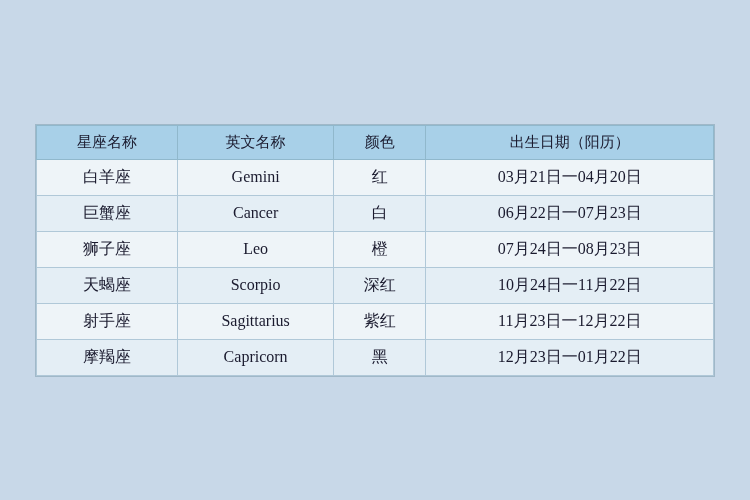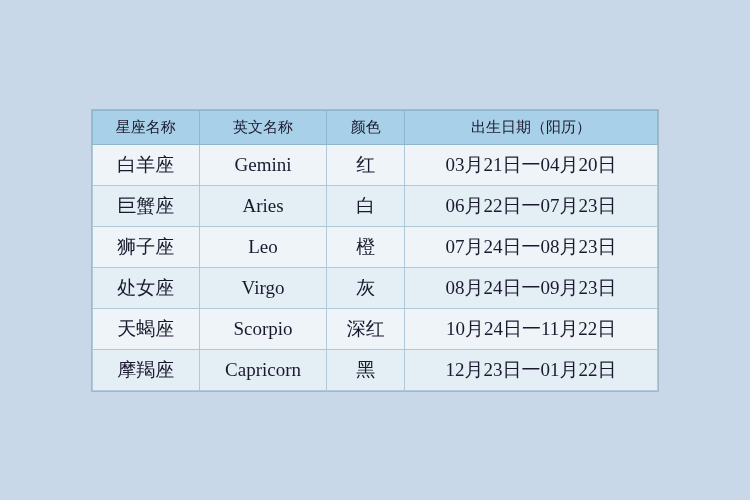--- a/index.html
+++ b/index.html
@@ -14,21 +14,21 @@
       background-color: #c8d8e8;
       display: flex;
       align-items: center;
       justify-content: center;
       font-family: "SimSun", "宋体", serif;
     }
 
     .table-container {
       background-color: #dce8f0;
       border: 1px solid #a0b8c8;
-      width: 568px;
+      width: 680px;
     }
 
     table {
       width: 100%;
       border-collapse: collapse;
       font-size: 15px;
     }
 
     thead tr {
       background-color: #a8d0e8;
@@ -49,21 +49,21 @@
 
     tbody tr:nth-child(even) {
       background-color: #e4eef5;
     }
 
     tbody td {
       border: 1px solid #b0c8d8;
       padding: 7px 10px;
       text-align: center;
       color: #1a1a2e;
-      font-size: 19px;
+      font-size: 16px;
     }
 
     tbody td:first-child {
       font-weight: normal;
     }
 
     tbody td:nth-child(2) {
       font-style: normal;
     }
   </style>
@@ -82,41 +82,41 @@
     </thead>
     <tbody id="table-body">
     <tr>
           <td>白羊座</td>
           <td>Gemini</td>
           <td>红</td>
           <td>03月21日一04月20日</td>
         </tr>
         <tr>
           <td>巨蟹座</td>
-          <td>Aries</td>
+          <td>Cancer</td>
           <td>白</td>
           <td>06月22日一07月23日</td>
         </tr>
         <tr>
           <td>狮子座</td>
           <td>Leo</td>
           <td>橙</td>
           <td>07月24日一08月23日</td>
         </tr>
         <tr>
-          <td>处女座</td>
-          <td>Virgo</td>
-          <td>灰</td>
-          <td>08月24日一09月23日</td>
-        </tr>
-        <tr>
           <td>天蝎座</td>
           <td>Scorpio</td>
           <td>深红</td>
           <td>10月24日一11月22日</td>
+        </tr>
+        <tr>
+          <td>射手座</td>
+          <td>Sagittarius</td>
+          <td>紫红</td>
+          <td>11月23日一12月22日</td>
         </tr>
         <tr>
           <td>摩羯座</td>
           <td>Capricorn</td>
           <td>黑</td>
           <td>12月23日一01月22日</td>
         </tr>
       </tbody>
   </table>
 </div>

